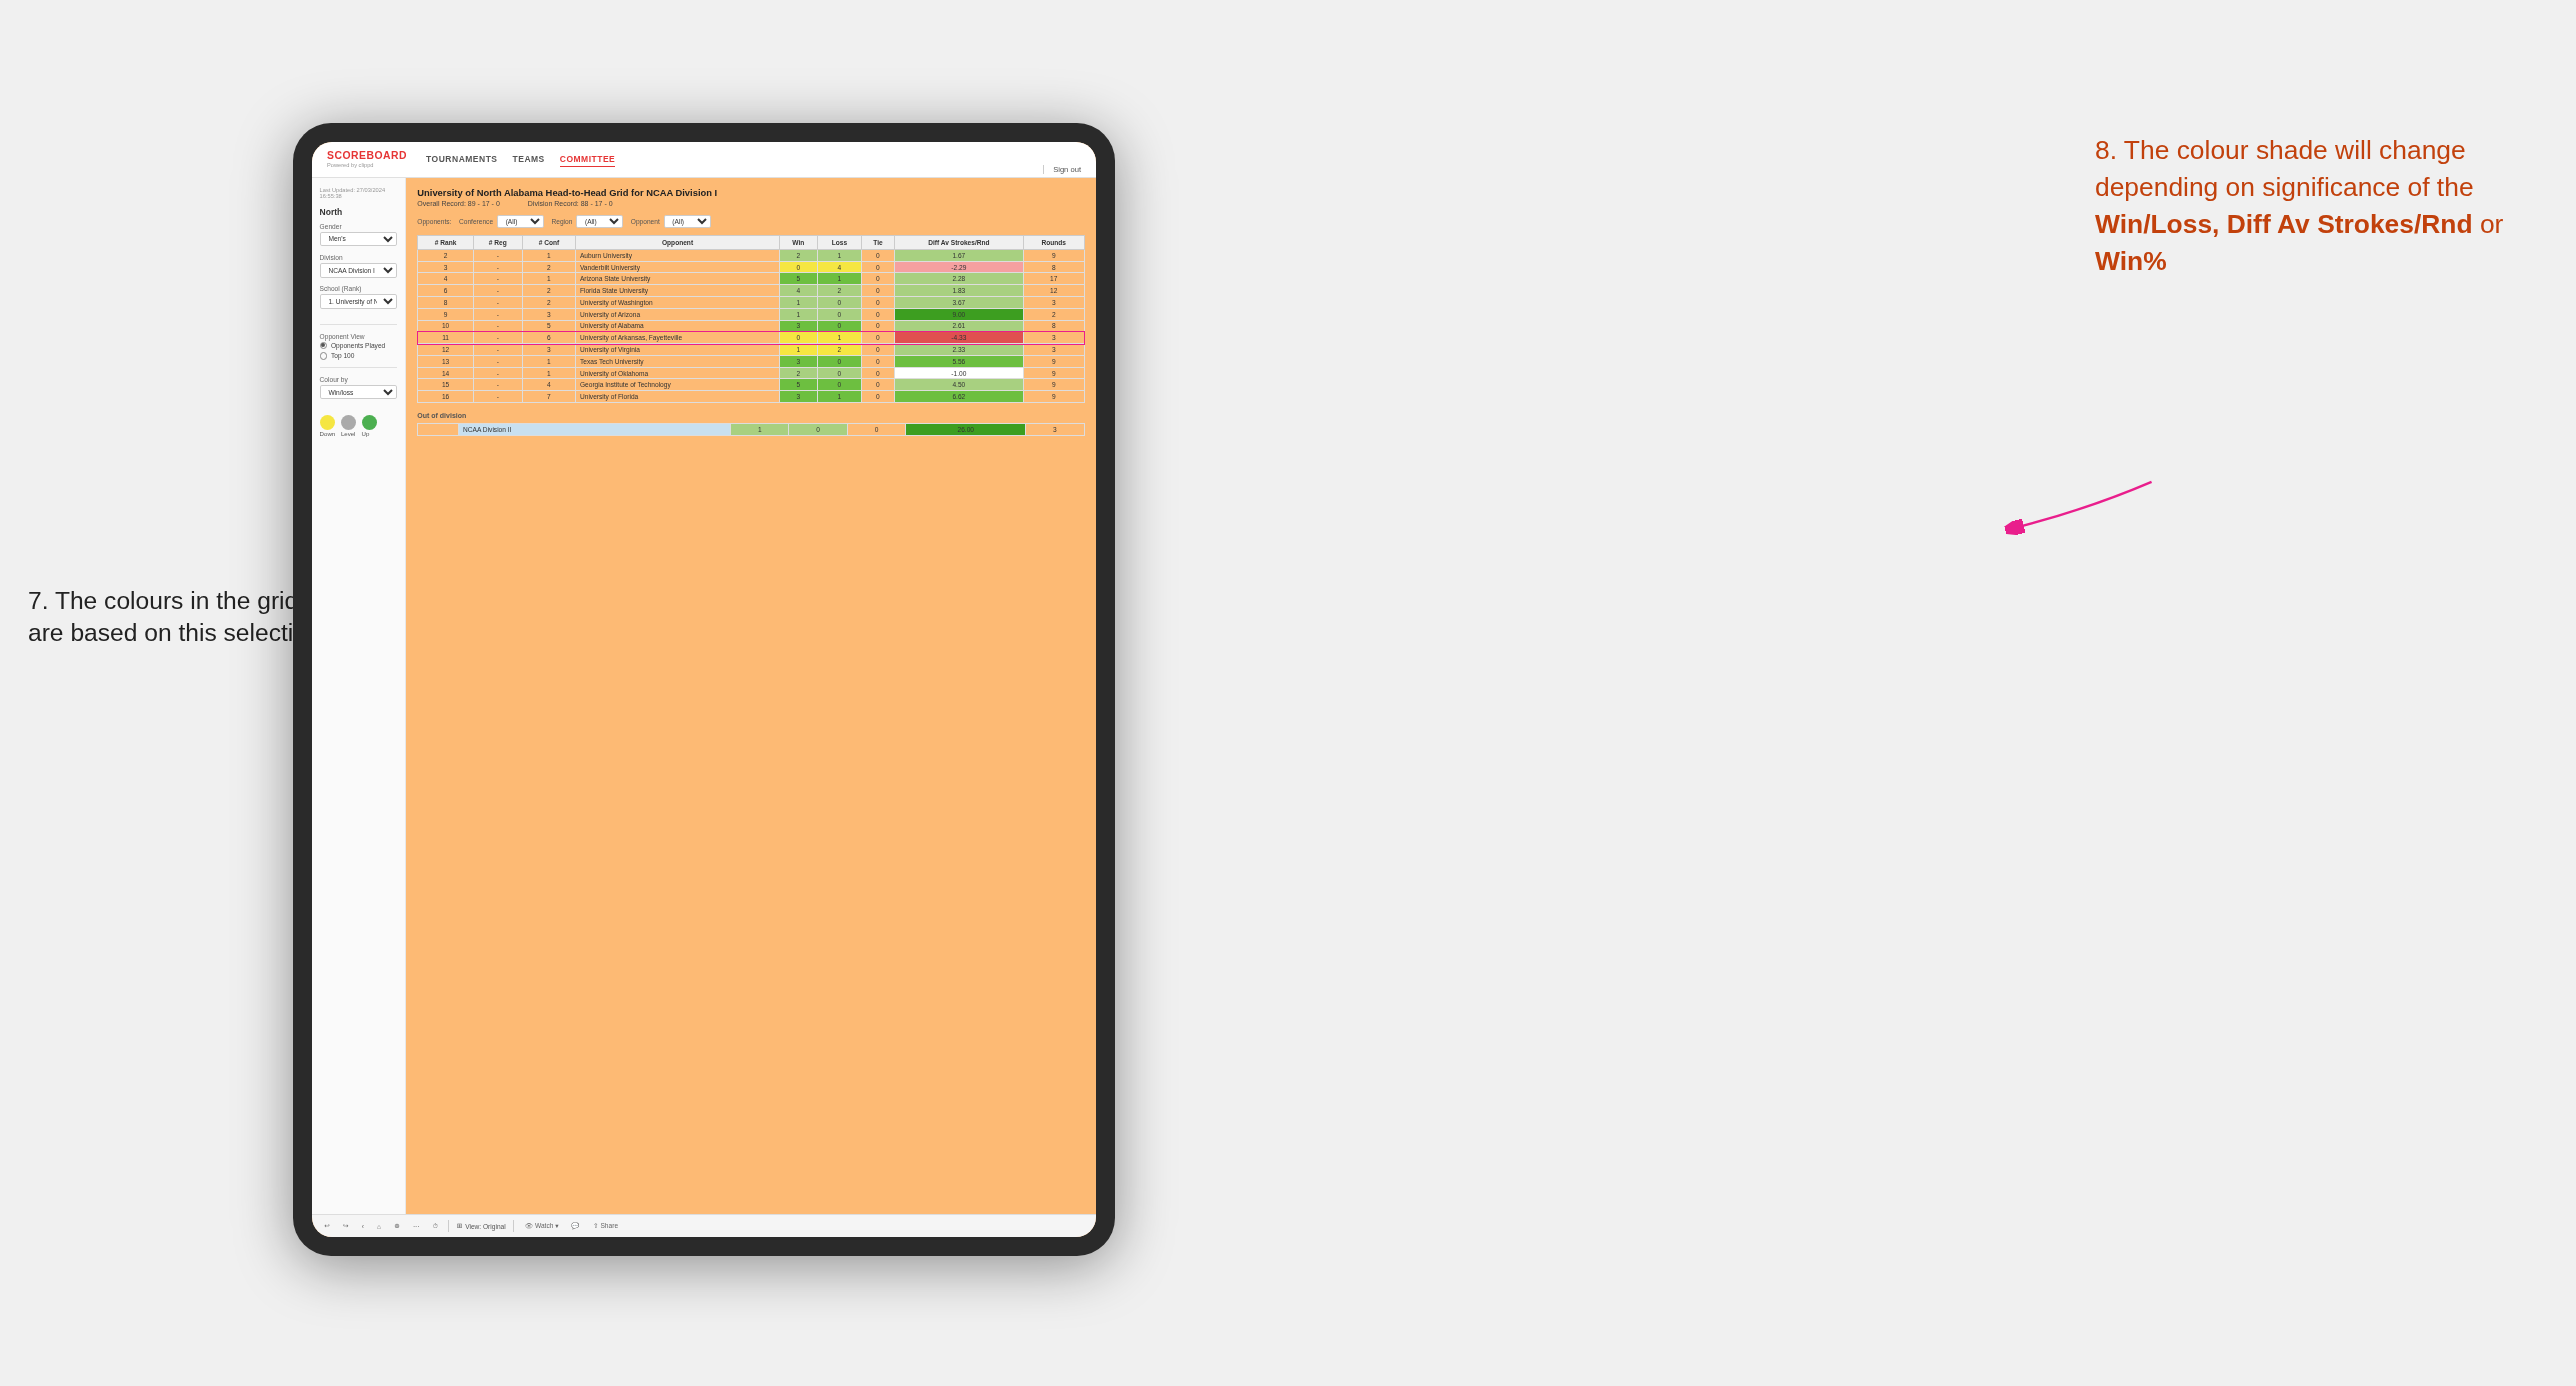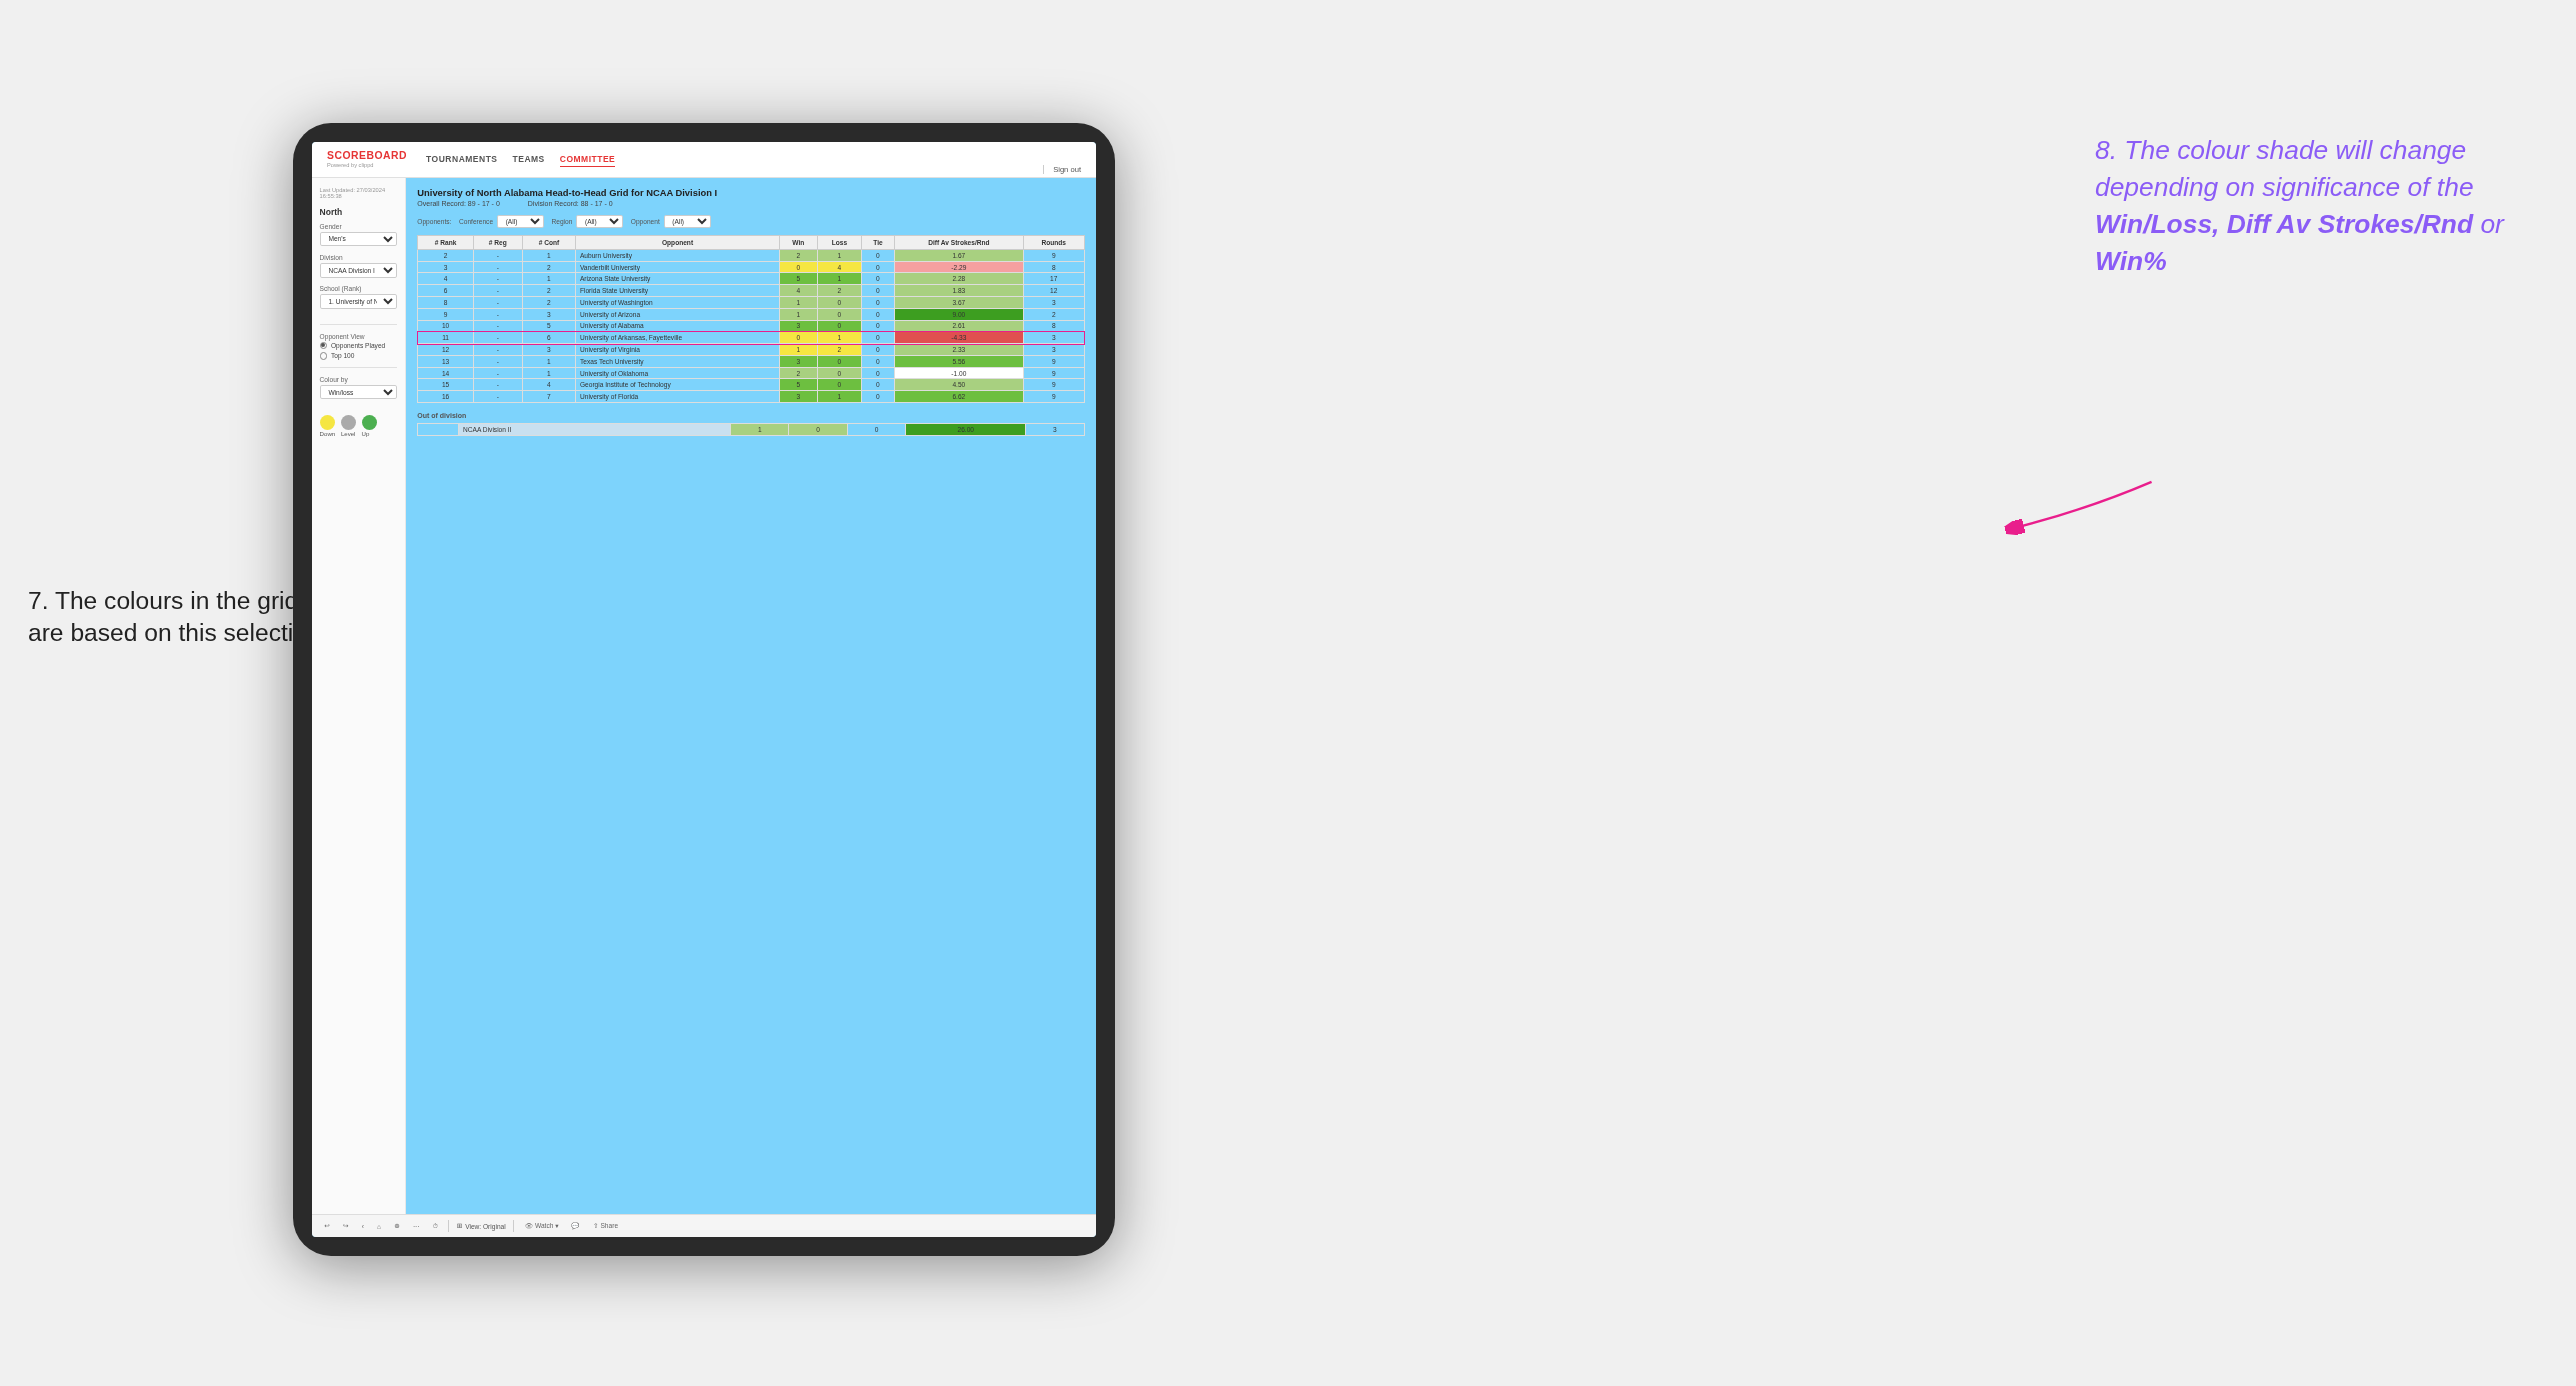--- a/index.html
+++ b/index.html
@@ -21,22 +21,22 @@
       height: 1133px;
       background: #2a2a2a;
       border-radius: 38px;
       box-shadow: 0 9.4px 57px rgba(0,0,0,0.4);
       padding: 19px;
     }
 
     .tablet-screen {
       width: 100%;
       height: 100%;
-      background: #7dd3fc;
-      border-radius: 4px;
+      background: #fdba74;
+      border-radius: 20px;
       overflow: hidden;
       display: flex;
       flex-direction: column;
     }
 
     
     .app-header {
       display: flex;
       align-items: center;
       padding: 7.6px 15px;
@@ -334,24 +334,23 @@
       font-weight: 400;
       line-height: 1.3;
     }
 
     .annotation-right {
       position: absolute;
       right: 47px;
       top: 132px;
       width: 434px;
       font-size: 26.4px;
-      color: #8b5cf6;
+      color: #c2410c;
       font-weight: 400;
       line-height: 1.4;
-      font-style: italic;
     }
     .annotation-right strong {
       font-weight: 900;
     }
 
     svg.arrow {
       fill: none;
       stroke: #e91e8c;
       stroke-width: 3;
     }

